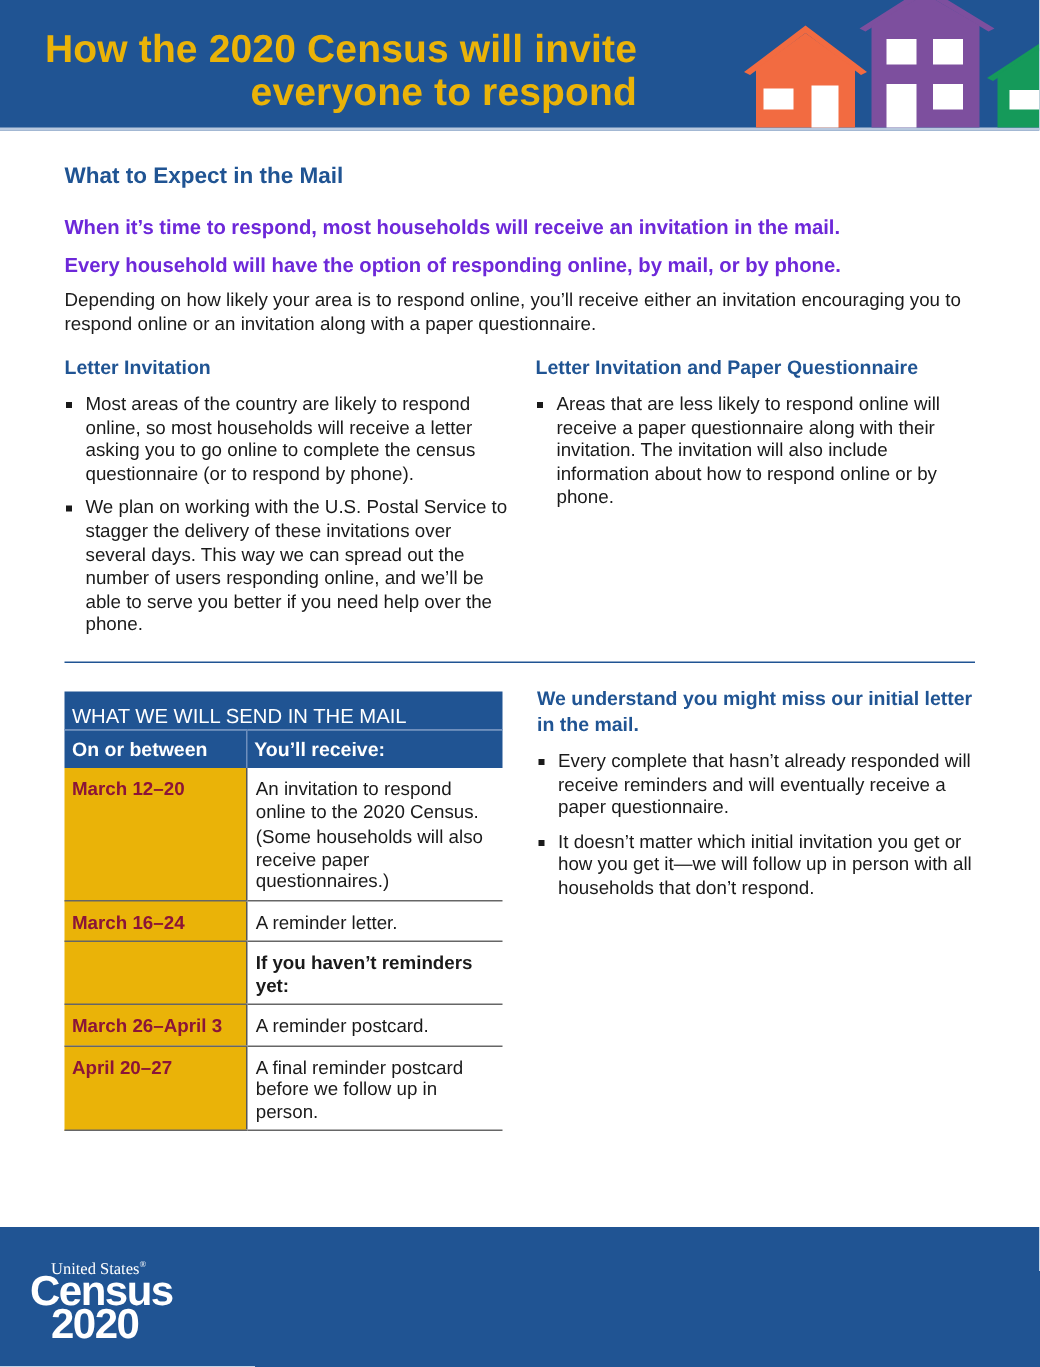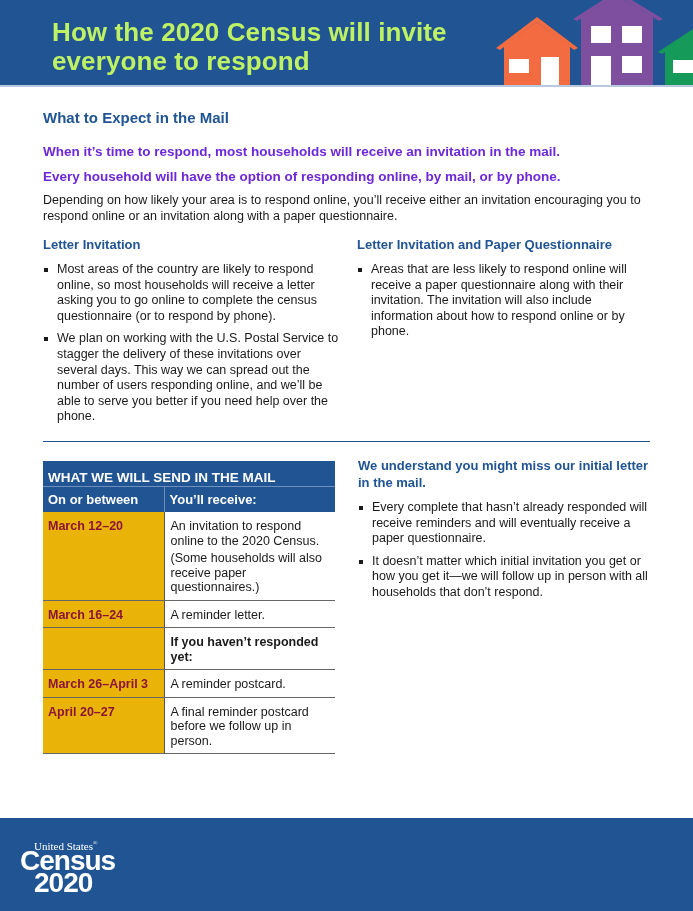--- a/index.html
+++ b/index.html
@@ -1,37 +1,37 @@
 <!DOCTYPE html>
 <html><head>
 <meta charset="utf-8">
 <style>
   * { box-sizing: border-box; margin: 0; padding: 0; }
   html, body { width: 693px; height: 911px; background: #ffffff; overflow: hidden; }
   body { font-family: "Liberation Sans", "DejaVu Sans", sans-serif; color: #1a1a1a; position: relative; }
 
   .header { position: absolute; left: 0; top: 0; width: 693px; height: 87px; background: #205493; overflow: hidden; border-bottom: 2px solid #b8c8de; }
-  .header h1 { position: absolute; left: 52px; top: 18px; color: #bef264; font-size: 26px; line-height: 29px; font-weight: bold; letter-spacing: 0.1px; }
+  .header h1 { position: absolute; left: 30px; top: 18px; color: #eab308; font-size: 26px; line-height: 29px; font-weight: bold; letter-spacing: 0.1px; text-align: right; }
   .houses { position: absolute; left: 490px; top: 0; width: 203px; height: 87px; }
 
   .section-title { position: absolute; left: 43px; top: 109px; color: #205493; font-size: 15px; font-weight: bold; }
   .lead { position: absolute; left: 43px; color: #6d28d9; font-size: 13.5px; font-weight: bold; }
   .lead1 { top: 144px; }
   .lead2 { top: 169px; }
   .intro { position: absolute; left: 43px; top: 193px; width: 610px; font-size: 12.5px; line-height: 15.5px; }
 
   .col-head { position: absolute; color: #205493; font-size: 13px; font-weight: bold; }
   ul.bullets { position: absolute; list-style: none; font-size: 12.5px; line-height: 15.6px; }
   ul.bullets li { position: relative; padding-left: 14px; margin-bottom: 7px; }
   ul.bullets li::before { content: ""; position: absolute; left: 1px; top: 6px; width: 4px; height: 4px; background: #1a1a1a; }
 
   .divider { position: absolute; left: 43px; top: 441px; width: 607px; height: 1px; background: #205493; }
 
   .mail-table { position: absolute; left: 43px; top: 461px; width: 292px; border-collapse: collapse; font-size: 12.5px; }
-  .mail-table .title-row td { background: #205493; color: #fff; font-weight: bold; font-size: 13.5px; padding: 9px 5px 1px 5px; }
+  .mail-table .title-row td { background: #205493; color: #fff; font-weight: normal; font-size: 13.5px; padding: 9px 5px 1px 5px; }
   .mail-table .head-row td { background: #205493; color: #fff; font-weight: bold; font-size: 13px; padding: 5px 5px 5px 5px; border-top: 1px solid #6f8fbd; }
   .mail-table .head-row td.rcv { border-left: 1px solid #6f8fbd; margin-left: 44px; }
   .mail-table td.date { width: 121px; background: #eab308; color: #8b1538; font-weight: bold; vertical-align: top; padding: 7px 5px 5px 5px; border-bottom: 1px solid #666; }
   .mail-table td.desc { vertical-align: top; padding: 7px 5px 5px 6px; border-left: 1px solid #555; border-bottom: 1px solid #666; line-height: 14.5px; }
   .mail-table td.desc .sub { display: block; margin-top: 3px; }
   .mail-table td.desc.bold { font-weight: bold; }
 
   .right-head { position: absolute; left: 358px; top: 458px; width: 300px; color: #205493; font-size: 13px; font-weight: bold; line-height: 16.5px; }
 
   .footer { position: absolute; left: 0; top: 818px; width: 693px; height: 93px; background: #205493; }
@@ -104,21 +104,21 @@
       <span>An invitation to respond online to the 2020 Census.</span>
       <span class="sub">(Some households will also receive paper questionnaires.)</span>
     </td>
   </tr>
   <tr>
     <td class="date">March 16–24</td>
     <td class="desc">A reminder letter.</td>
   </tr>
   <tr>
     <td class="date"></td>
-    <td class="desc bold">If you haven’t responded yet:</td>
+    <td class="desc bold">If you haven’t reminders yet:</td>
   </tr>
   <tr>
     <td class="date">March 26–April 3</td>
     <td class="desc">A reminder postcard.</td>
   </tr>
   <tr>
     <td class="date">April 20–27</td>
     <td class="desc">A final reminder postcard before we follow up in person.</td>
   </tr>
 </tbody>

